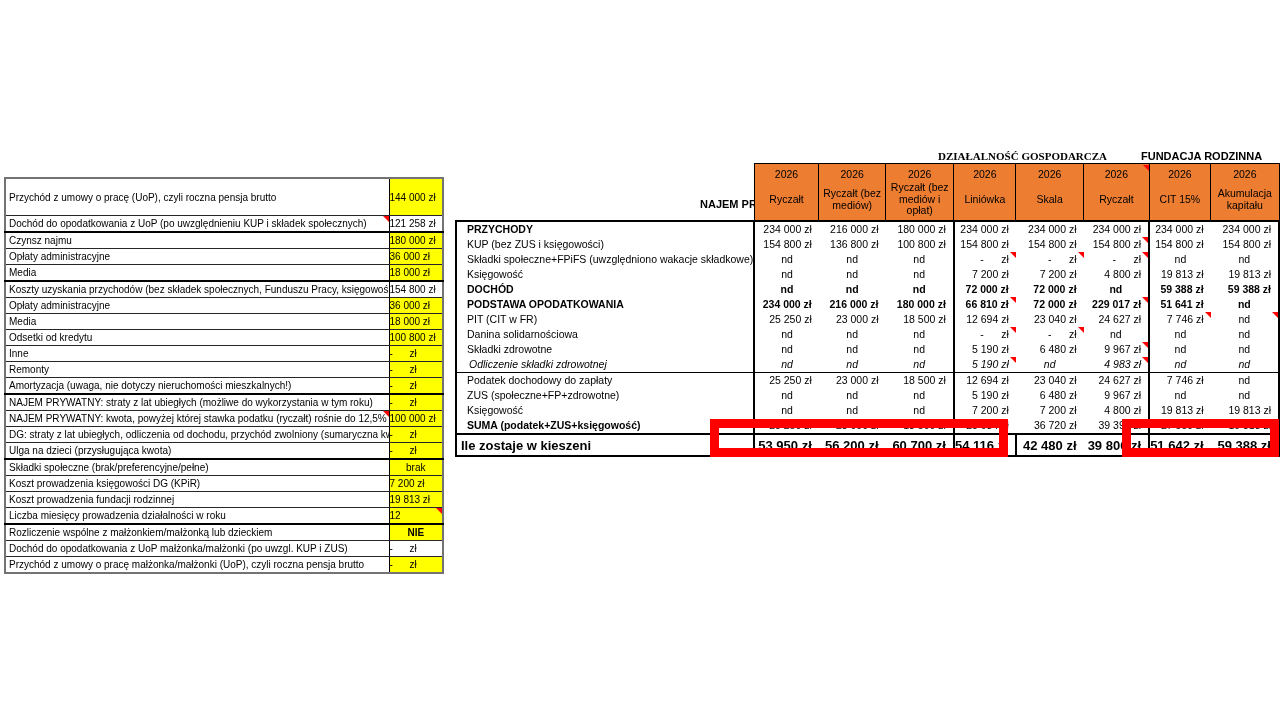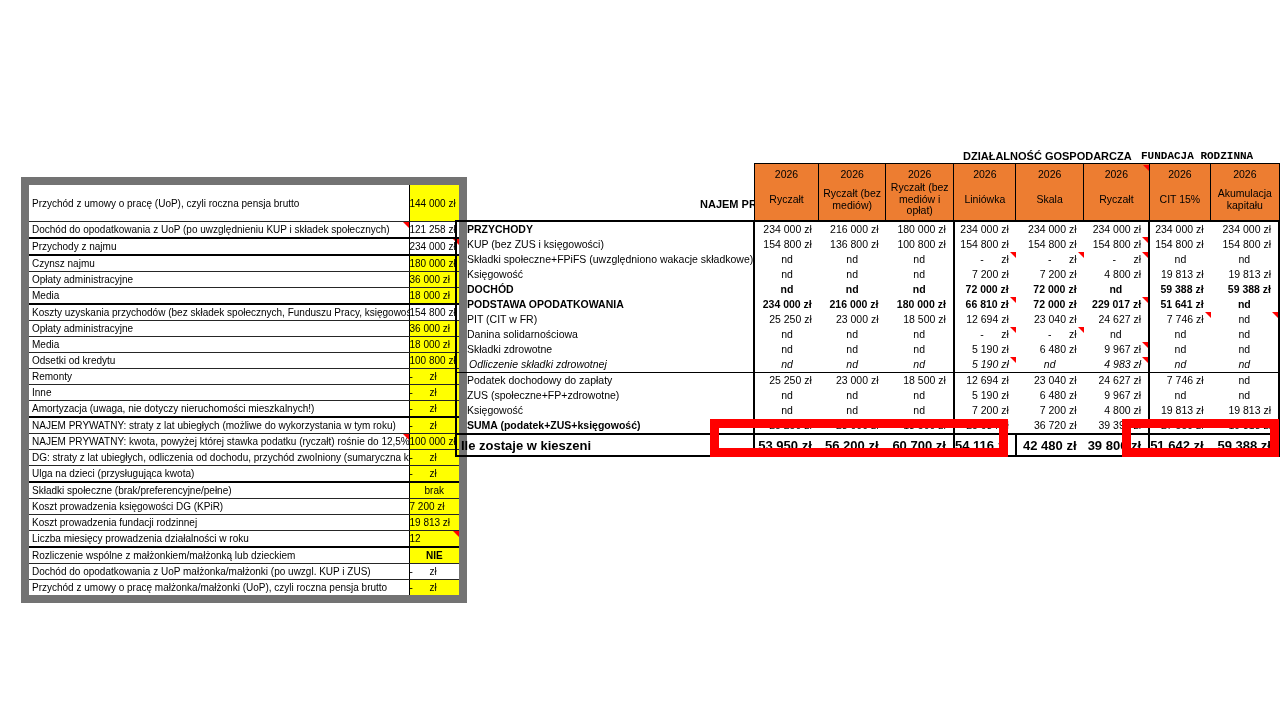--- a/index.html
+++ b/index.html
@@ -3,21 +3,21 @@
 <meta charset="utf-8">
 <style>
   html,body{margin:0;padding:0;}
   body{width:1280px;height:720px;background:#fff;font-family:"Liberation Sans",sans-serif;position:relative;overflow:hidden;}
   #canvas{position:absolute;left:0;top:0;width:1280px;height:720px;}
 
   table{border-collapse:collapse;table-layout:fixed;}
   td,th{padding:0;overflow:hidden;white-space:nowrap;vertical-align:middle;}
 
   
-  #left-table{position:absolute;left:21px;top:177px;width:438px;border:8px solid #737373;}
+  #left-table{position:absolute;left:4px;top:177px;width:438px;border:2px solid #737373;}
   #left-table td{height:15px;border-bottom:1px solid #262626;font-size:10px;line-height:13px;}
   #left-table tr.tall td{height:36px;}
   #left-table tr.sec td{border-bottom:2px solid #000;}
   .lt-label{padding-left:3px;}
   .lt-value{border-left:1px solid #000;padding-right:3px;white-space:pre;position:relative;}
   .bg-y{background:#FFFF00;}
   .ctr{text-align:center !important;padding-right:0 !important;}
   .b{font-weight:bold;}
   .i{font-style:italic;}
 
@@ -60,24 +60,20 @@
       </colgroup>
     <tbody id="lt-body">
         <tr class="tall">
           <td class="lt-label"><span>Przychód z umowy o pracę (UoP), czyli roczna pensja brutto</span></td>
           <td class="lt-value bg-y"><span>144 000 zł</span></td>
         </tr>
         <tr class="sec">
           <td class="lt-label"><span>Dochód do opodatkowania z UoP (po uwzględnieniu KUP i składek społecznych)</span><span class="mk"></span></td>
           <td class="lt-value"><span>121 258 zł</span></td>
         </tr>
-        <tr class="sec">
-          <td class="lt-label"><span>Przychody z najmu</span></td>
-          <td class="lt-value"><span>234 000 zł</span><span class="mk"></span></td>
-        </tr>
         <tr>
           <td class="lt-label"><span>Czynsz najmu</span></td>
           <td class="lt-value bg-y"><span>180 000 zł</span></td>
         </tr>
         <tr>
           <td class="lt-label"><span>Opłaty administracyjne</span></td>
           <td class="lt-value bg-y"><span>36 000 zł</span></td>
         </tr>
         <tr class="sec">
           <td class="lt-label"><span>Media</span></td>
@@ -93,25 +89,25 @@
         </tr>
         <tr>
           <td class="lt-label"><span>Media</span></td>
           <td class="lt-value bg-y"><span>18 000 zł</span></td>
         </tr>
         <tr>
           <td class="lt-label"><span>Odsetki od kredytu</span></td>
           <td class="lt-value bg-y"><span>100 800 zł</span></td>
         </tr>
         <tr>
+          <td class="lt-label"><span>Inne</span></td>
+          <td class="lt-value bg-y"><span>-      zł</span></td>
+        </tr>
+        <tr>
           <td class="lt-label"><span>Remonty</span></td>
-          <td class="lt-value bg-y"><span>-      zł</span></td>
-        </tr>
-        <tr>
-          <td class="lt-label"><span>Inne</span></td>
           <td class="lt-value bg-y"><span>-      zł</span></td>
         </tr>
         <tr class="sec">
           <td class="lt-label"><span>Amortyzacja (uwaga, nie dotyczy nieruchomości mieszkalnych!)</span></td>
           <td class="lt-value bg-y"><span>-      zł</span></td>
         </tr>
         <tr>
           <td class="lt-label"><span>NAJEM PRYWATNY: straty z lat ubiegłych (możliwe do wykorzystania w tym roku)</span></td>
           <td class="lt-value bg-y"><span>-      zł</span></td>
         </tr>
@@ -152,22 +148,22 @@
           <td class="lt-value"><span>-      zł</span></td>
         </tr>
         <tr>
           <td class="lt-label"><span>Przychód z umowy o pracę małżonka/małżonki (UoP), czyli roczna pensja brutto</span></td>
           <td class="lt-value bg-y"><span>-      zł</span></td>
         </tr>
       </tbody>
   </table>
 
   <div class="grp-title" style="left:700px;margin-top:48px;">NAJEM PRYWATNY</div>
-  <div class="grp-title" style="left:963px;">DZIAŁALNOŚĆ GOSPODARCZA</div>
-  <div class="grp-title" style="left:1141px;font-family:Liberation Mono, monospace;">FUNDACJA RODZINNA</div>
+  <div class="grp-title" style="left:938px;font-family:Liberation Serif, serif;">DZIAŁALNOŚĆ GOSPODARCZA</div>
+  <div class="grp-title" style="left:1141px;">FUNDACJA RODZINNA</div>
 
   <table id="rt">
     <colgroup>
       <col style="width:267px">
         <col style="width:67px">
         <col style="width:72px">
         <col style="width:74px">
       <col style="width:62px">
         <col style="width:73px">
         <col style="width:69px">

